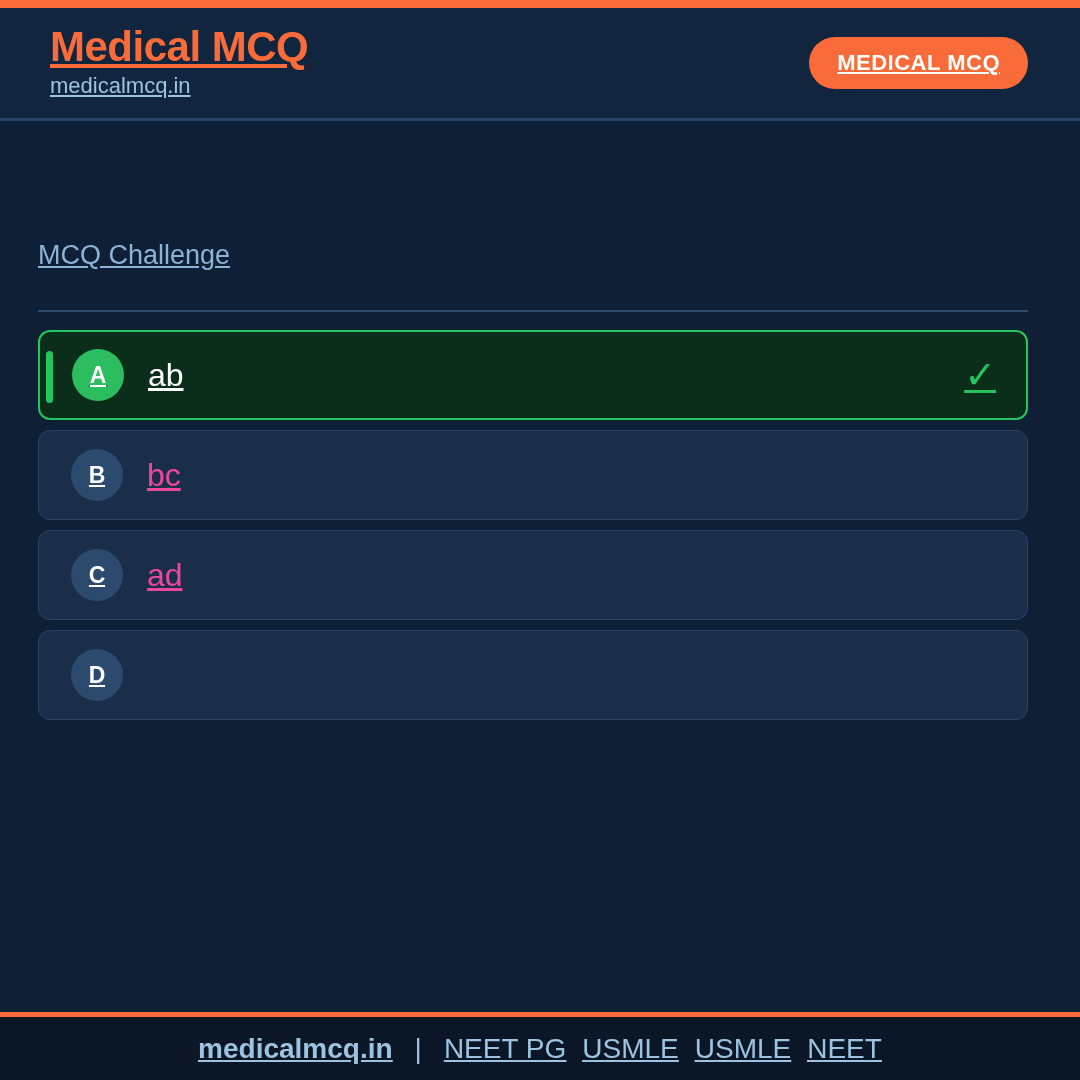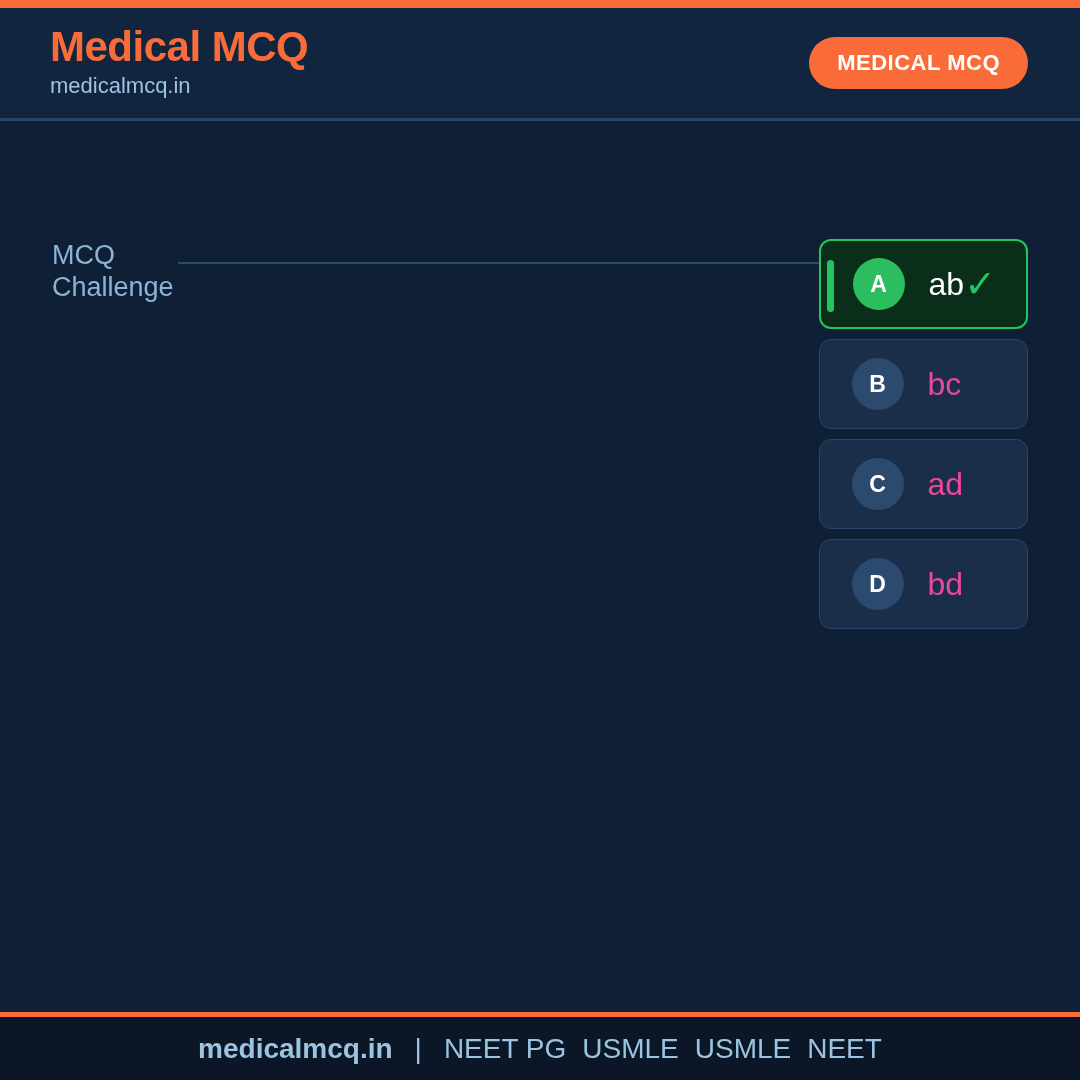--- a/index.html
+++ b/index.html
@@ -1,15 +1,15 @@
 <!DOCTYPE html>
 <html><head>
 <meta charset="utf-8">
 <style>
-  * { margin:0; padding:0; box-sizing:border-box; }
+  * { margin:0; padding:0; box-sizing:border-box;text-decoration:underline; }
 
   html, body {
     width:1080px;
     height:1080px;
     background:#0f1f35;
     font-family:"Liberation Sans", sans-serif;
     overflow:hidden;
   }
 
   .page {
@@ -65,24 +65,25 @@
     font-weight:bold;
     letter-spacing:0.5px;
     padding:13px 28px;
     border-radius:30px;
     white-space:nowrap;
   }
 
   
   .body {
     flex:1 1 auto;
-    padding:118px 52px 0 52px;
-    display:flex;
-    flex-direction:row;
+    padding:118px 52px 0 32px;
+    display:flex;
+    flex-direction:column;
     min-height:0;
+    margin-left:6px;
   }
 
   .eyebrow {
     font-size:27px;
     color:#8cb4d6;
     line-height:1.2;
     margin-bottom:16px;
   }
 
   .question {
@@ -231,21 +232,20 @@
       <div class="option">
 
         <div class="option-badge">C</div>
         <div class="option-text">ad</div>
 
       </div>
 
       <div class="option">
 
         <div class="option-badge">D</div>
-        <div class="option-text">bd</div>
 
       </div>
 
     </div>
   </div>
 
   <div class="footer">
     <div class="footer-inner">
       <span class="footer-site">medicalmcq.in</span>
       <span class="footer-sep">|</span>

